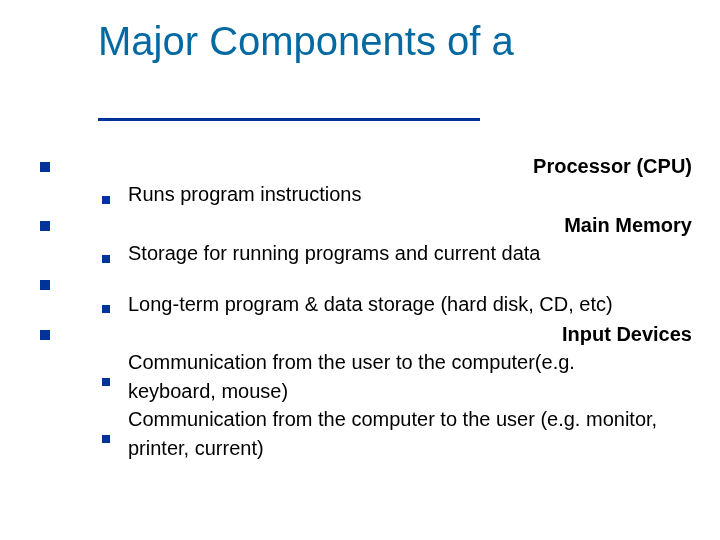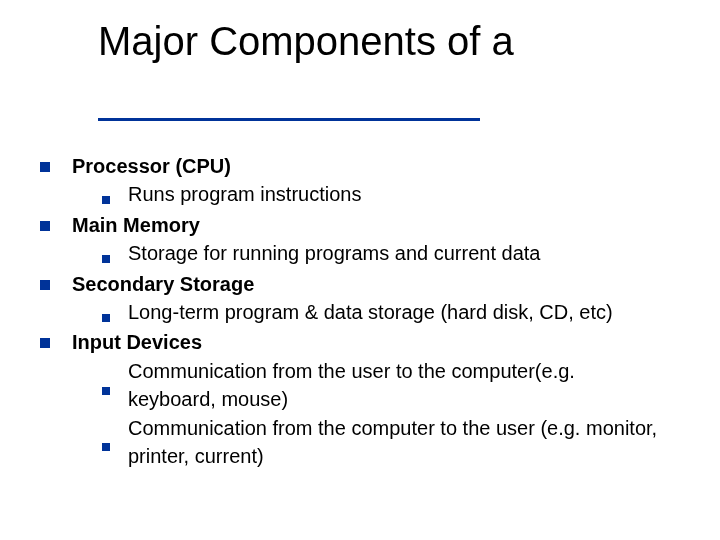--- a/index.html
+++ b/index.html
@@ -18,21 +18,21 @@
     height: 540px;
     box-sizing: border-box;
   }
   .title {
     position: absolute;
     left: 98px;
     top: 18px;
     font-family: Verdana, Arial, sans-serif;
     font-size: 40px;
     line-height: 1.15;
-    color: #000000;
+    color: #0369a1;
   }
   .title-underline {
     position: absolute;
     left: 98px;
     top: 118px;
     width: 382px;
     height: 3px;
     background: #003399;
   }
   .body {
@@ -40,20 +40,21 @@
     left: 40px;
     top: 150px;
     right: 28px;
     font-size: 20px;
     line-height: 1.42;
   }
   .lvl1 {
     display: flex;
     align-items: flex-start;
     margin-top: 2px;
+    justify-content: space-between;
   }
   .lvl2 {
     display: flex;
     align-items: center;
     margin-left: 62px;
     margin-top: 0;
   }
   .bullet1 {
     flex: 0 0 auto;
     width: 10px;
@@ -105,21 +106,20 @@
       <div class="bullet1"></div>
       <div class="item-heading">Main Memory</div>
     </div>
     <div class="lvl2">
       <div class="bullet2"></div>
       <div class="item-text">Storage for running programs and current data</div>
     </div>
 
     <div class="lvl1">
       <div class="bullet1"></div>
-      <div class="item-heading">Secondary Storage</div>
     </div>
     <div class="lvl2">
       <div class="bullet2"></div>
       <div class="item-text">Long-term program &amp; data storage (hard disk, CD, etc)</div>
     </div>
 
     <div class="lvl1">
       <div class="bullet1"></div>
       <div class="item-heading">Input Devices</div>
     </div>

